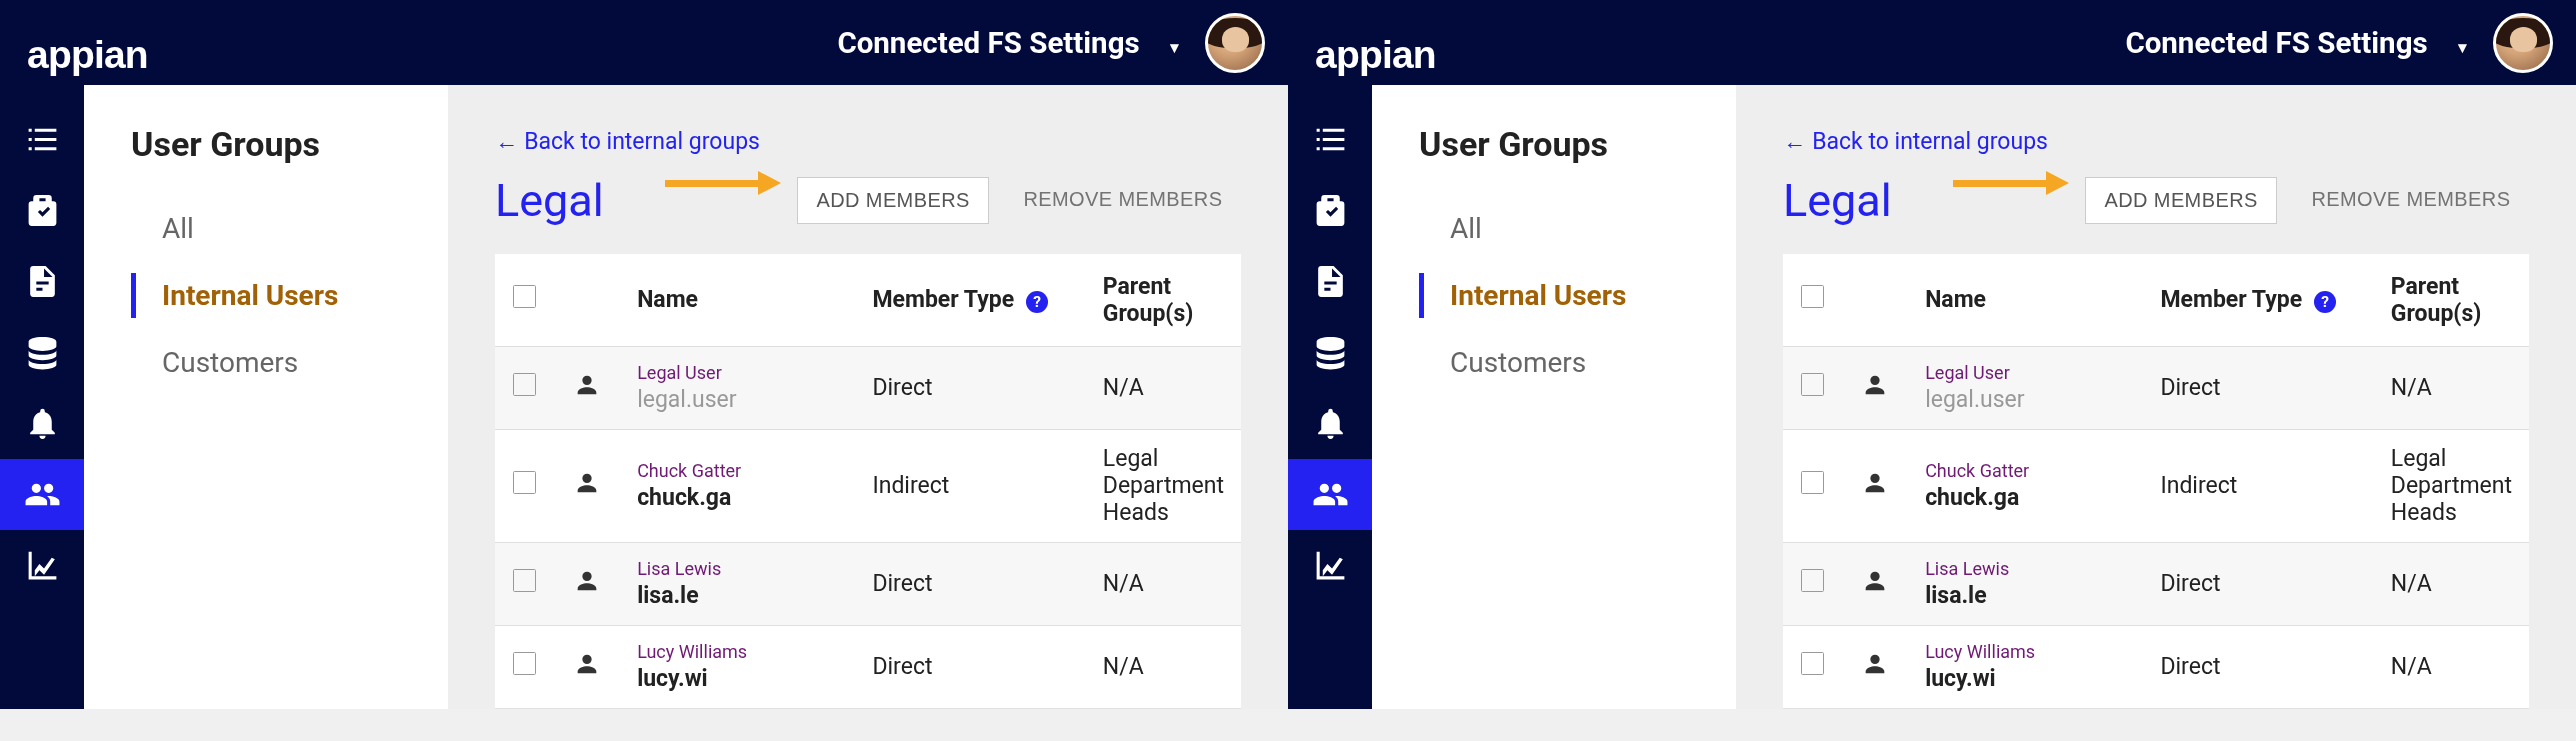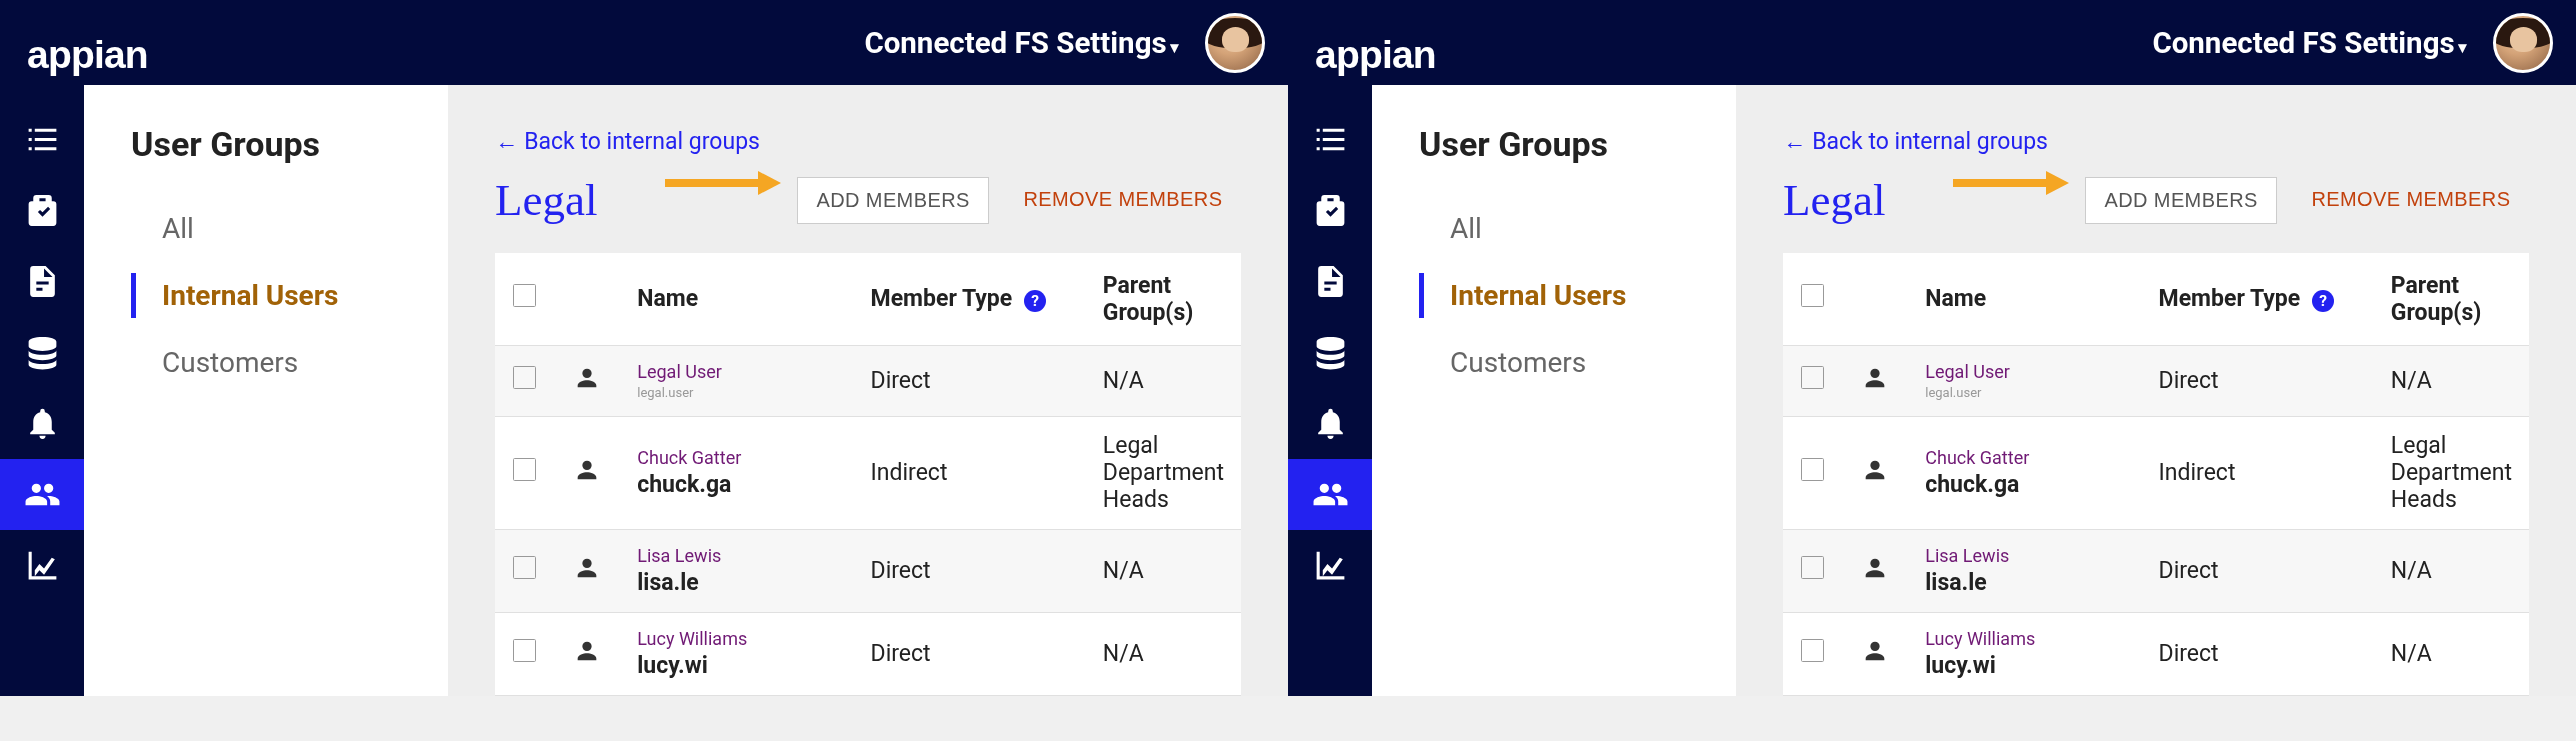--- a/index.html
+++ b/index.html
@@ -35,21 +35,21 @@
       display: flex;
       align-items: center;
       gap: 23px;
     }
     .settings-dropdown {
       color: #fff;
       font-size: 29.5px;
       font-weight: 700;
       display: flex;
       align-items: center;
-      gap: 0;
+      gap: 27px;
     }
     .caret-down::after {
       content: "▼";
       font-size: 15.5px;
     }
     .avatar {
       width: 60px;
       height: 60px;
       border-radius: 50%;
       background: radial-gradient(circle at 40% 35%, #e8c4a0 0%, #d4a378 40%, #8b6042 100%);
@@ -152,21 +152,20 @@
     .header-row {
       display: flex;
       align-items: center;
       justify-content: space-between;
       margin-bottom: 27px;
     }
     .page-title {
       color: #2322f0;
       font-size: 45px;
       font-weight: 400;
-      font-family: Liberation Serif, serif;
     }
     .header-actions {
       display: flex;
       align-items: flex-start;
       gap: 15.5px;
     }
     .arrow-annotation {
       width: 116px;
       height: 12.4px;
       position: relative;
@@ -195,21 +194,21 @@
       letter-spacing: 0.4px;
       background: #fff;
       border: 0.8px solid #ccc;
       color: #555;
       cursor: pointer;
       text-transform: uppercase;
     }
     .btn.disabled {
       border: none;
       background: transparent;
-      color: #c2410c;
+      color: #737373;
       cursor: default;
     }
     table {
       width: 100%;
       border-collapse: collapse;
       background: #fff;
     }
     th {
       text-align: left;
       padding: 18.6px 17px;
@@ -252,21 +251,21 @@
     .user-icon svg {
       width: 28px;
       height: 28px;
       fill: #333;
     }
     .name-primary {
       font-size: 18px;
       color: #701a75;
     }
     .name-secondary {
-      font-size: 13px;
+      font-size: 23px;
       color: #999;
       margin-top: 3.1px;
     }
     .name-secondary.dark {
       font-size: 23px;
       color: #222;
       font-weight: bold;
     }
     .help-icon {
       display: inline-flex;

